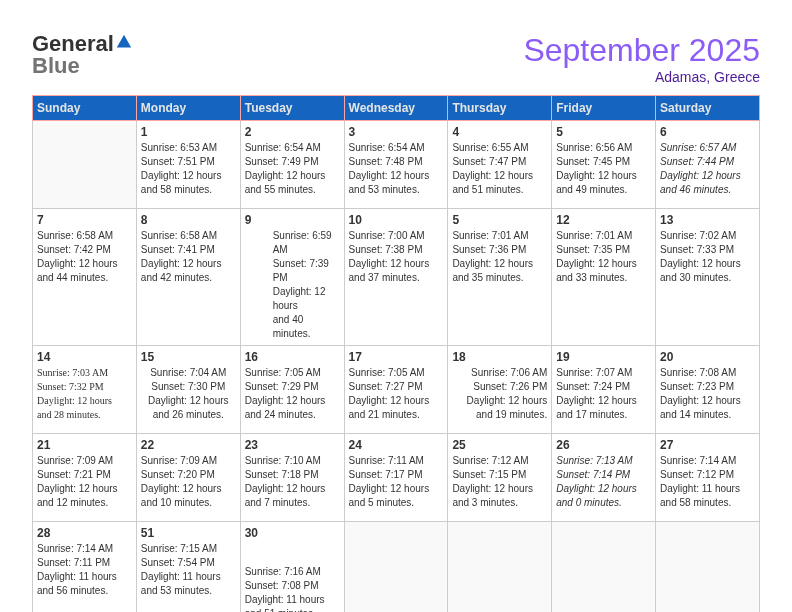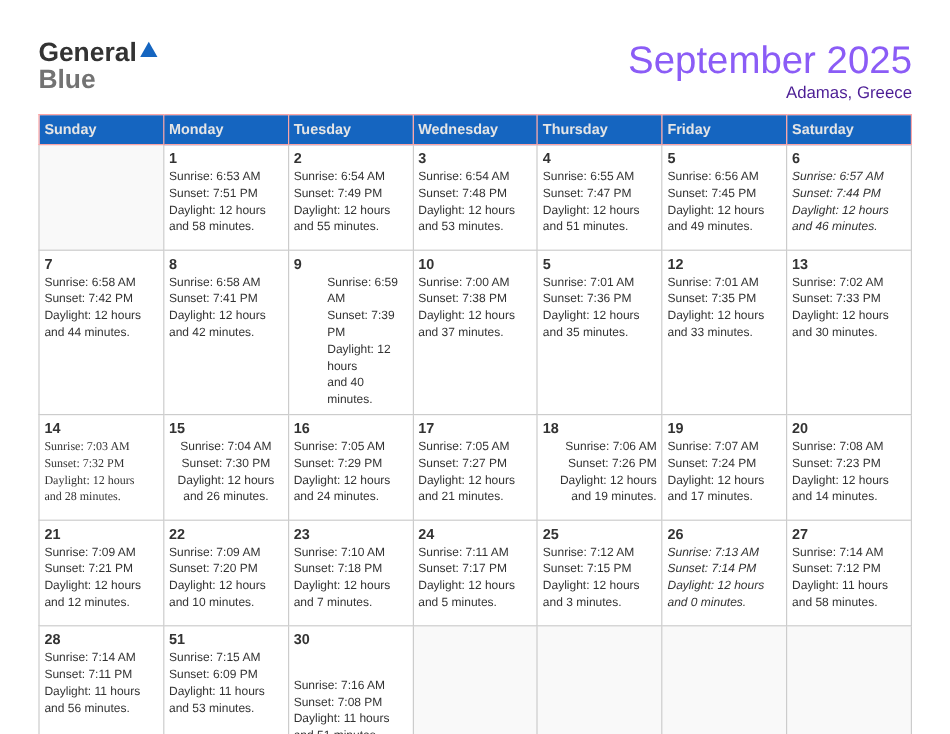--- a/index.html
+++ b/index.html
@@ -333,21 +333,21 @@
           <td>
             <span class="day-number">28</span>
             <div class="day-info" style="white-space: pre-line;">Sunrise: 7:14 AM
 Sunset: 7:11 PM
 Daylight: 11 hours
 and 56 minutes.</div>
           </td>
           <td>
             <span class="day-number">51</span>
             <div class="day-info" style="white-space: pre-line;">Sunrise: 7:15 AM
-Sunset: 6:09 PM
+Sunset: 7:54 PM
 Daylight: 11 hours
 and 53 minutes.</div>
           </td>
           <td>
             <span class="day-number">30</span>
             <div class="day-info" style="white-space: pre-line; margin-top: 25px;">Sunrise: 7:16 AM
 Sunset: 7:08 PM
 Daylight: 11 hours
 and 51 minutes.</div>
           </td>

